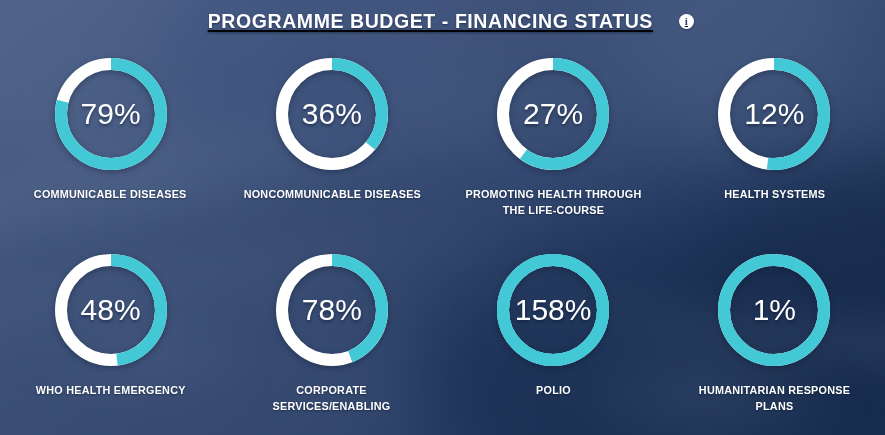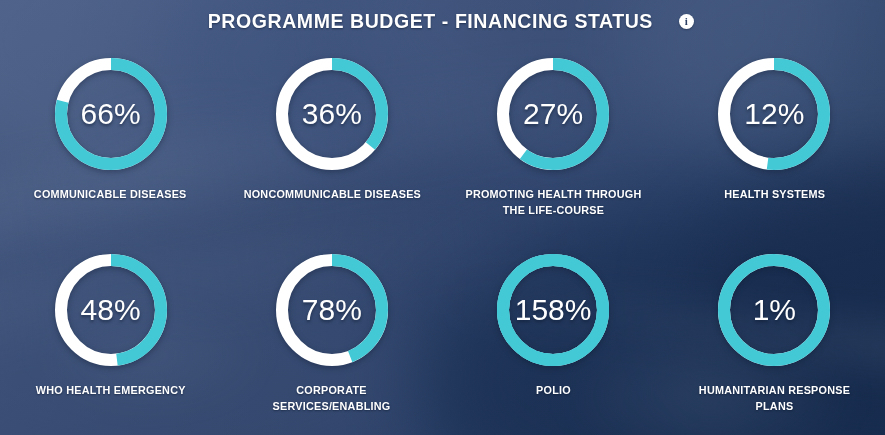--- a/index.html
+++ b/index.html
@@ -33,20 +33,21 @@
   .band3{width:520px;height:44px;left:430px;top:300px;background:linear-gradient(90deg,rgba(150,168,200,0),rgba(150,168,200,.22));transform:rotate(7deg);}
   .band4{width:300px;height:150px;left:560px;top:320px;background:radial-gradient(ellipse at center,rgba(180,198,226,.18),rgba(180,198,226,0) 70%);}
   .band5{width:240px;height:110px;left:30px;top:300px;background:radial-gradient(ellipse at center,rgba(200,212,234,.10),rgba(200,212,234,0) 70%);}
   .bg-tint{position:absolute;inset:0;background:linear-gradient(160deg,rgba(40,62,104,.30),rgba(18,40,74,.42));}
 
   
   .title-row{
     position:absolute;left:0;right:0;top:0;height:42px;
     display:flex;align-items:center;justify-content:center;gap:9px;
     z-index:5;
+    text-decoration:underline;
   }
   .title-text{
     color:#ffffff;
     font-size:21px;
     font-weight:bold;
     letter-spacing:.6px;
     text-transform:uppercase;
     transform:scaleX(.93);
     transform-origin:center;
     text-shadow:0 1px 2px rgba(10,22,44,.55);
@@ -129,21 +130,21 @@
     <span class="info-icon">i</span>
   </div>
 
   <div class="grid">
       <div class="cell">
         <div class="gauge">
           <svg viewBox="0 0 124 124">
             <circle class="track" cx="62" cy="62" r="50" stroke="#ffffff"></circle>
             <circle class="value-arc" cx="62" cy="62" r="50" stroke="#43c8d6" stroke-dasharray="248.18581963359367 314.1592653589793" transform="rotate(-90 62 62)"></circle>
           </svg>
-          <div class="pct">66%</div>
+          <div class="pct">79%</div>
         </div>
         <div class="label">COMMUNICABLE DISEASES</div>
       </div>
       <div class="cell">
         <div class="gauge">
           <svg viewBox="0 0 124 124">
             <circle class="track" cx="62" cy="62" r="50" stroke="#ffffff"></circle>
             <circle class="value-arc" cx="62" cy="62" r="50" stroke="#43c8d6" stroke-dasharray="113.09733552923255 314.1592653589793" transform="rotate(-90 62 62)"></circle>
           </svg>
           <div class="pct">36%</div>

